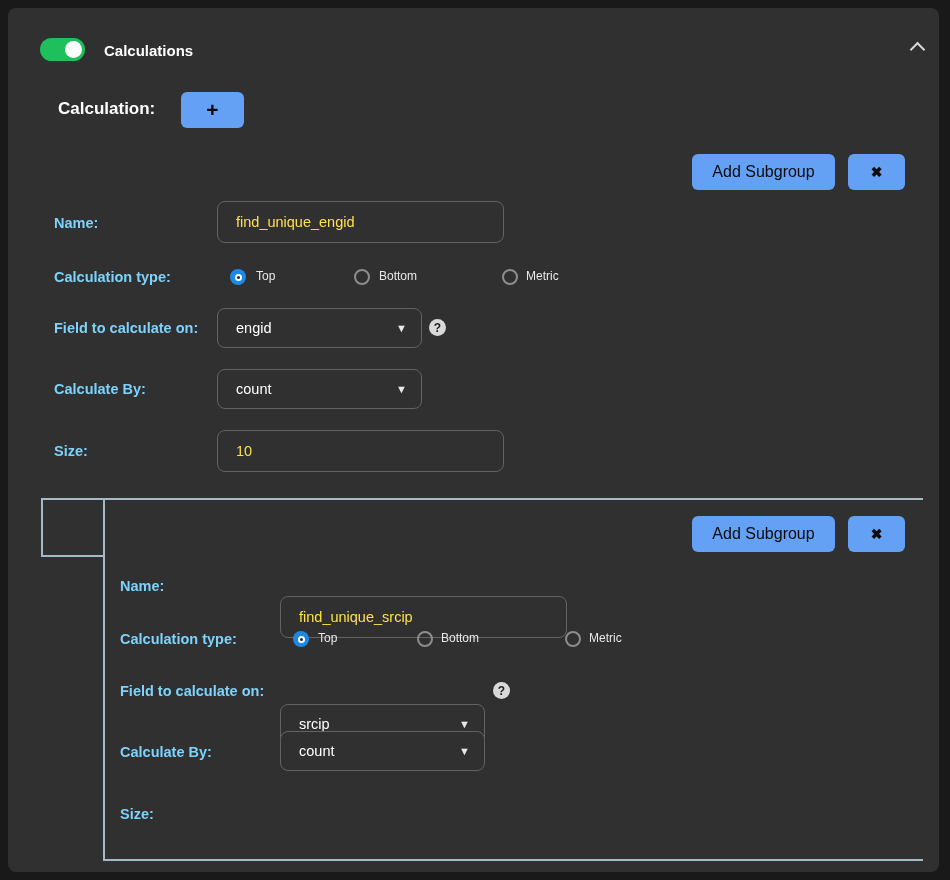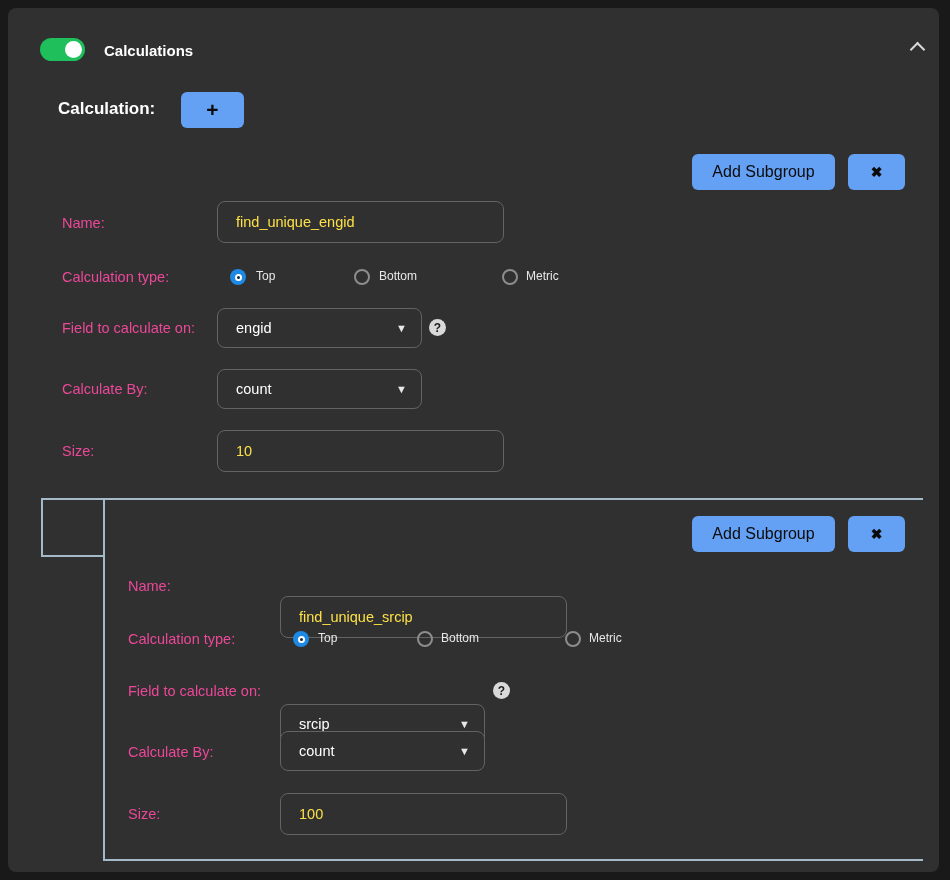--- a/index.html
+++ b/index.html
@@ -16,21 +16,21 @@
   .chev-wrap { position:absolute; left:900px; top:30px; width:22px; height:18px; cursor:pointer; }
   .chev { position:absolute; left:4px; top:6px; width:11px; height:11px; border-left:2.5px solid #d9d9d9; border-top:2.5px solid #d9d9d9; transform:rotate(45deg); }
 
   .heading { position:absolute; left:50px; top:91px; color:#ffffff; font-weight:700; font-size:17px; }
 
   .btn { position:absolute; background:#64a1f4; color:#0b0b0b; border:none; border-radius:6px; cursor:pointer; font-family:"Liberation Sans", sans-serif; display:flex; align-items:center; justify-content:center; }
   .btn-plus { left:173px; top:84px; width:63px; height:36px; font-size:21px; font-weight:900; }
   .btn-addsub { width:143px; height:36px; font-size:16px; font-weight:500; }
   .btn-x { width:57px; height:36px; font-size:14px; font-weight:900; }
 
-  .lbl { position:absolute; color:#ec4899; font-weight:400; font-size:14.5px;margin-left:8px; }
+  .lbl { position:absolute; color:#7dd3fc; font-weight:700; font-size:14.5px; }
 
   .txt { position:absolute; background:#303030; border:1px solid #636363; border-radius:8px; color:#fde047; font-size:14.5px; padding:0 18px; font-family:"Liberation Sans", sans-serif; outline:none; }
   .txt.wide { width:287px; height:42px; }
 
   .select { position:absolute; width:205px; height:40px; background:#303030; border:1px solid #636363; border-radius:8px; color:#ffffff; font-size:14.5px; display:flex; align-items:center; justify-content:space-between; padding:0 14px 0 18px; cursor:pointer; }
   .select .caret { font-size:11px; color:#e8e8e8; }
 
   .radio { position:absolute; width:16px; height:16px; border-radius:50%; cursor:pointer; }
   .radio.off { border:2px solid #8d8d8d; background:transparent; }
   .radio.on { background:#1e88e5; display:flex; align-items:center; justify-content:center; }
@@ -120,16 +120,15 @@
     </div>
     <div class="help" style="left:485px; top:674px;">?</div>
 
     <div class="lbl" style="left:112px; top:736px;">Calculate By:</div>
     <div class="select" style="left:272px; top:723px;">
       <span>count</span>
       <span class="caret">▼</span>
     </div>
 
     <div class="lbl" style="left:112px; top:798px;">Size:</div>
-    <input class="txt wide" style="left: 272px; top: 785px;" value="100">
 
   </div>
 </div>
 
 </body></html>

